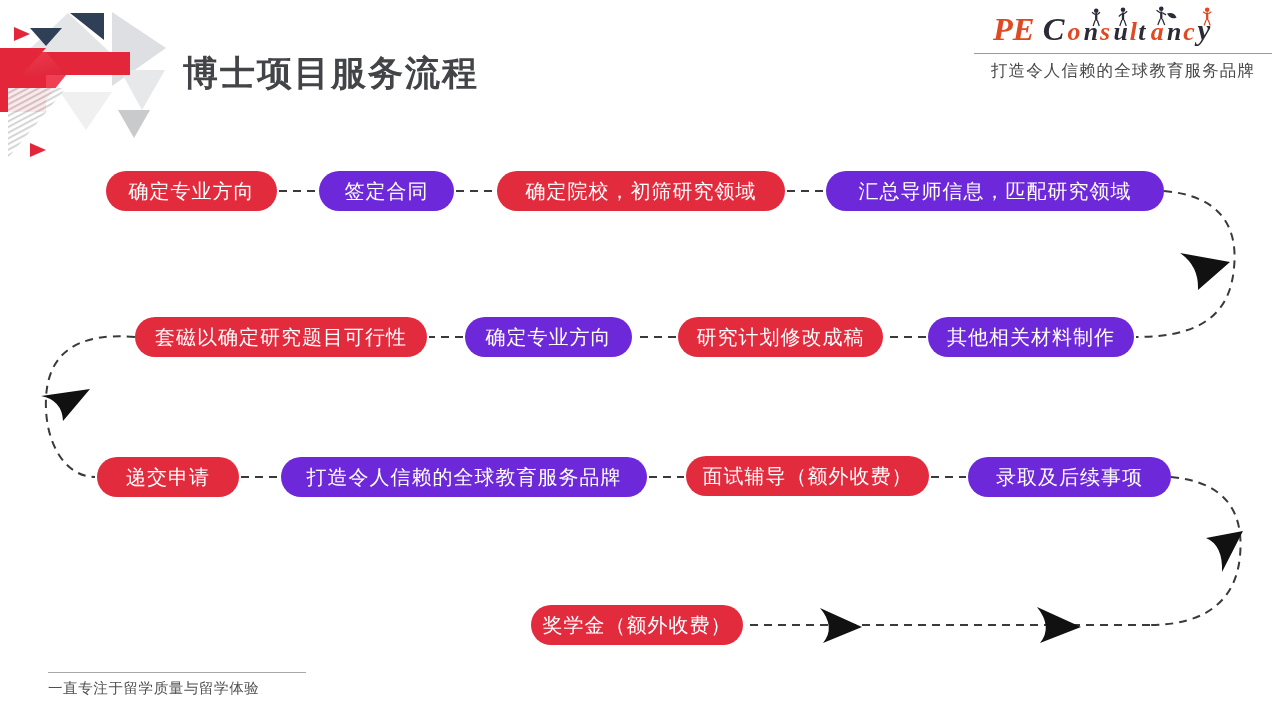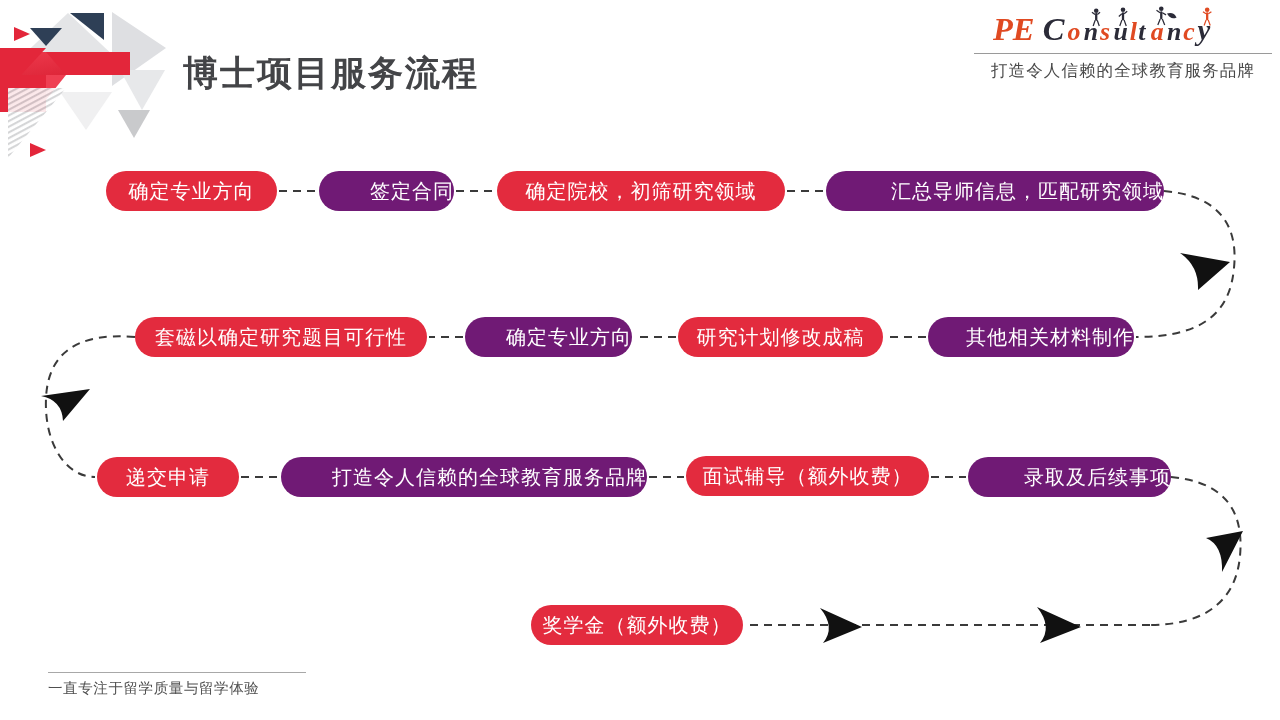--- a/index.html
+++ b/index.html
@@ -81,21 +81,21 @@
     justify-content: center;
     border-radius: 999px;
     color: #ffffff;
     font-size: 20px;
     letter-spacing: 1px;
     white-space: nowrap;
     height: 40px;
     z-index: 5;
   }
   .pill.red  { background: #E32B3E; }
-  .pill.gray { background: #701a75; justify-content: flex-end; }
+  .pill.gray { background: #6d28d9; }
 </style>
 </head>
 <body>
 
 <div id="slide">
 
   <svg id="deco" viewBox="0 0 175 170">
     <defs>
       <linearGradient id="gRedA" x1="0" y1="0" x2="1" y2="1">
         <stop offset="0" stop-color="#ef3b4e"></stop>

